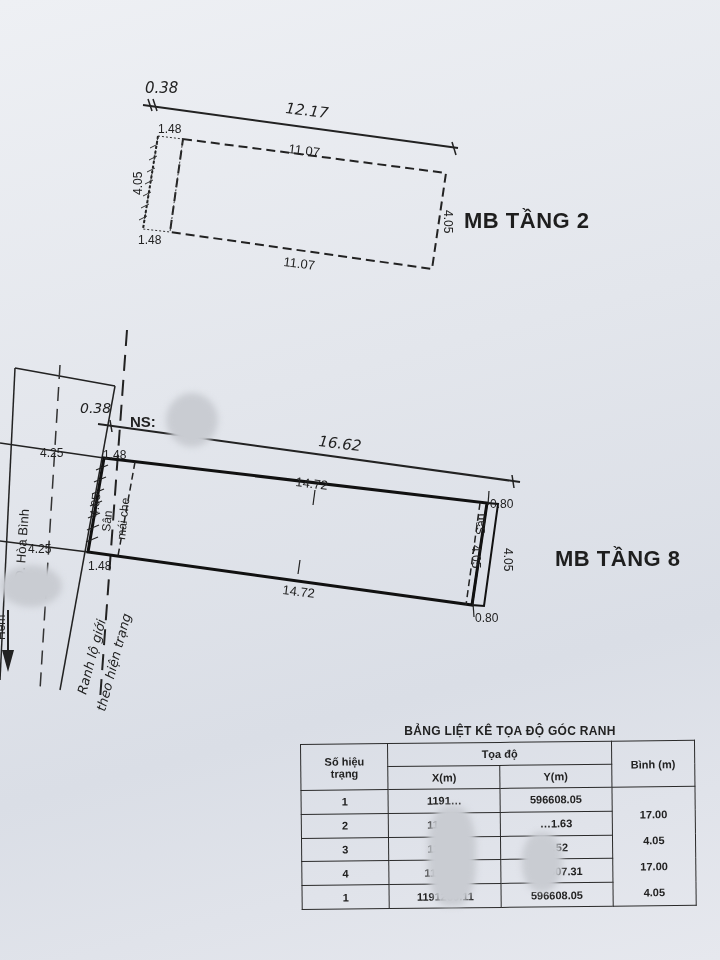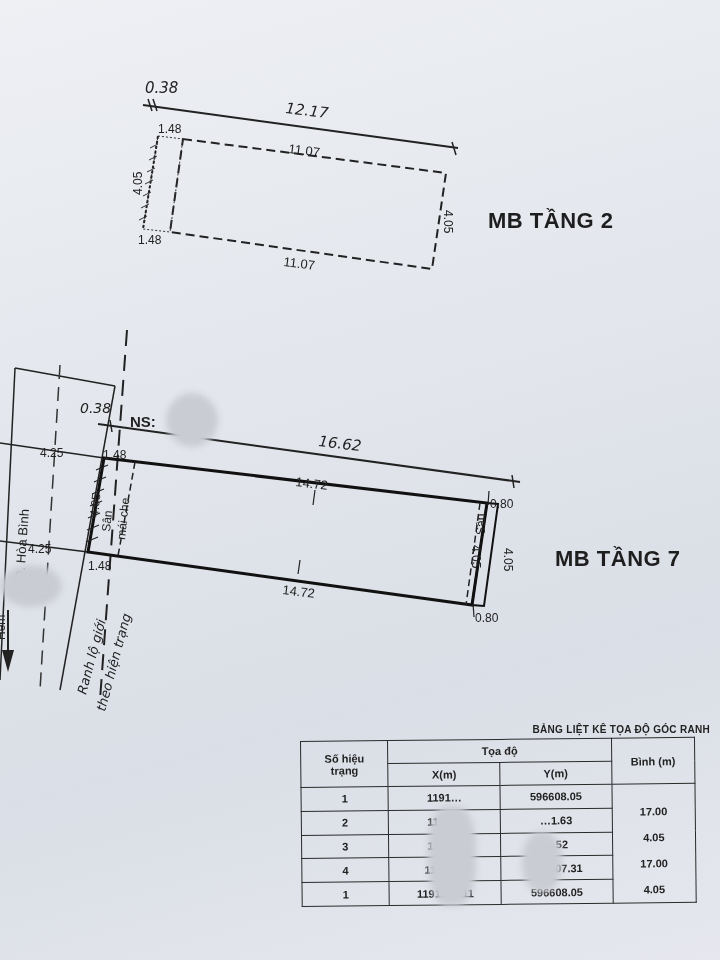--- a/index.html
+++ b/index.html
@@ -21,21 +21,21 @@
     letter-spacing: 0.5px;
   }
   .blur {
     position: absolute; background: #c9ccd2; border-radius: 50%;
     filter: blur(3px);
   }
   .table-wrap {
     position: absolute; left: 300px; top: 724px; width: 410px;
   }
   .table-title {
-    text-align: right; font-weight: bold; font-size: 10px; margin-left: 10px; margin-bottom: 6px;
+    text-align: center; font-weight: bold; font-size: 12px; margin-left: 10px; margin-bottom: 6px;
     letter-spacing: 0.3px;
   }
   table {
     border-collapse: collapse; width: 395px; font-size: 11px; font-weight: bold;
     transform: rotate(-0.6deg); transform-origin: left top;
   }
   td, th {
     border: 1.5px solid #2a2a2a; text-align: center; padding: 0; height: 22px;
   }
   th { font-weight: bold; }
@@ -139,22 +139,22 @@
   <text class="svgtext" x="485" y="535" font-size="12" transform="rotate(-90 485 535)">Sân</text>
   <text class="svgtext" x="24" y="580" font-size="13" transform="rotate(-86 24 580)">Đ. Hòa Bình</text>
   <text class="svgtext" x="5" y="640" font-size="12" transform="rotate(-90 5 640)">Hẻm</text>
   <text class="hand" x="86" y="695" font-size="13" transform="rotate(-75 86 695)">Ranh lộ giới</text>
   <text class="hand" x="105" y="712" font-size="13" transform="rotate(-75 105 712)">theo hiện trạng</text>
 </svg>
 
 <div class="blur" style="left:166px;top:393px;width:52px;height:54px;"></div>
 <div class="blur" style="left:0px;top:565px;width:62px;height:42px;"></div>
 
-<div class="plan-title" style="left:488px;top:208px;">MB TẦNG 2</div>
-<div class="plan-title" style="left:555px;top:546px;">MB TẦNG 7</div>
+<div class="plan-title" style="left:464px;top:208px;">MB TẦNG 2</div>
+<div class="plan-title" style="left:555px;top:546px;">MB TẦNG 8</div>
 
 <div class="table-wrap">
   <div class="table-title">BẢNG LIỆT KÊ TỌA ĐỘ GÓC RANH</div>
   <table>
     <tbody>
         <tr>
       <th rowspan="2" style="width:86px;">
         <div>Số hiệu</div>
         <div>trạng</div>
       </th>

